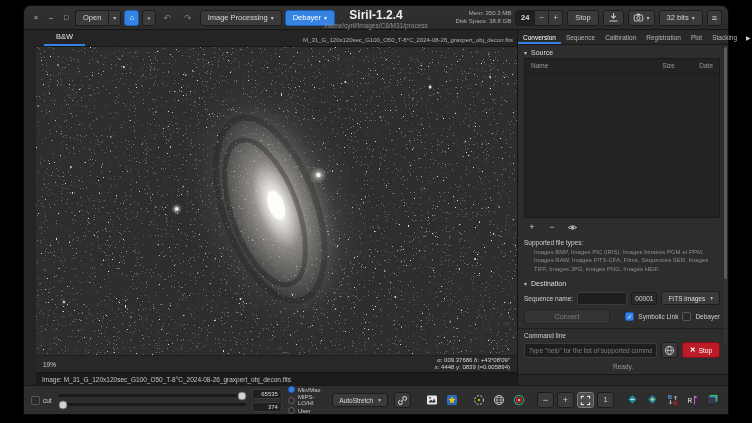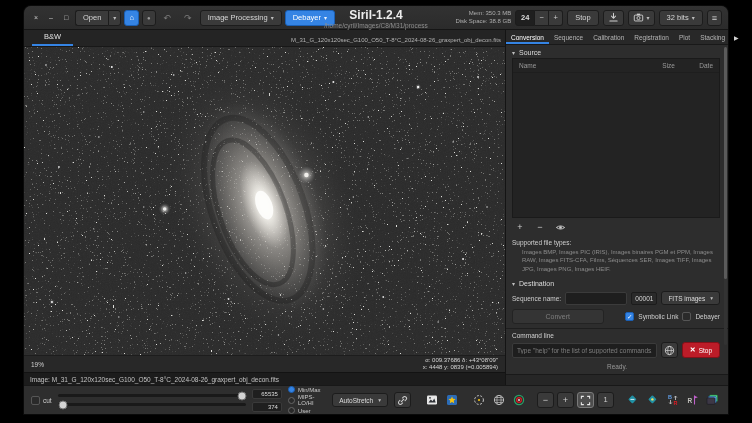--- a/index.html
+++ b/index.html
@@ -32,21 +32,21 @@
   .hdr-right { margin-left:auto; display:flex; align-items:center; gap:4px; }
   .meminfo { text-align:right; font-size:6px; color:#aeaeae; line-height:1.3; white-space:nowrap; }
   .spin { display:inline-flex; }
   .spin .cell { height:16px; background:#2a2a2a; border:1px solid #1c1c1c; color:#ddd;
     font-size:7.5px; display:flex; align-items:center; justify-content:center; }
   .spin .v { width:20px; background:#1f1f1f; border-radius:3px 0 0 3px;font-weight:bold; }
   .spin .s { width:14px; background:#3a3a3a; border-left-width:0; color:#cfcfcf; }
   .spin .s:last-child { border-radius:0 3px 3px 0; }
 
   
-  .main { flex:1; display:flex; min-height:0; }
+  .main { flex:1; display:flex; min-height:0;margin-left:12px; }
   .viewer { width:482px; flex:0 0 482px; display:flex; flex-direction:column;
     border-right:1px solid #141414; min-width:0; }
   .viewtabs { flex:0 0 17px; background:#242424; display:flex; align-items:flex-end;
     padding-left:8px; border-bottom:1px solid #181818; }
   .viewtab { font-size:7.5px; color:#e3e3e3; padding:2px 12px 3px;
     border-bottom:2px solid #3584e4; }
   .overlay-filename { margin-left:auto; font-size:6px; color:#b3b3b3; padding:0 4px 3px 0;
     white-space:nowrap; overflow:hidden; }
   .canvas { flex:1; position:relative; background:#2b2b2b; overflow:hidden; }
   .canvas svg.sky { position:absolute; inset:0; width:100%; height:100%; }

